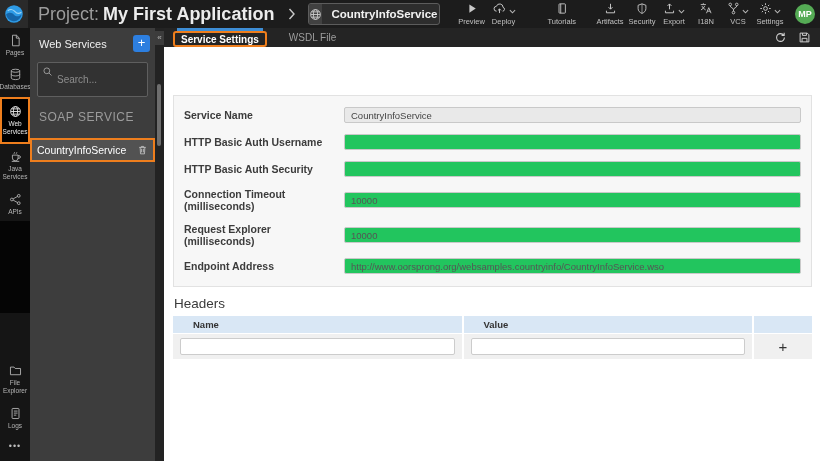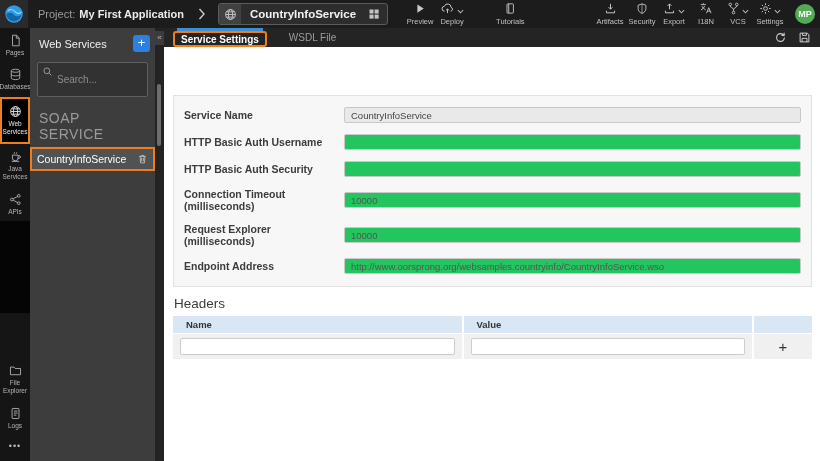--- a/index.html
+++ b/index.html
@@ -2,21 +2,21 @@
 <html><head>
 <meta charset="utf-8">
 <style>
   * { box-sizing: border-box; margin: 0; padding: 0; }
   html,body { width:820px; height:461px; overflow:hidden; }
   body { font-family:"Liberation Sans", sans-serif; background:#fff; }
 
   
   .topbar { height:28px; background:#1c1c1c; display:flex; align-items:center; }
   .logo-box { width:28px; height:28px; background:#2a2a2a; display:flex; align-items:center; justify-content:center; flex:0 0 auto; }
-  .project { margin-left:10px; font-size:11px; color:#9c9c9c; white-space:nowrap; }
+  .project { margin-left:10px; font-size:18px; color:#9c9c9c; white-space:nowrap; }
   .project .name { color:#ececec; font-weight:600; margin-left:4px; }
   .crumb-sep { color:#c9c9c9; margin:0 12px 0 14px; display:flex; align-items:center; }
   .service-tab { height:22px; background:#2d2d2d; border:1px solid #5c5c5c; border-radius:3px; display:flex; align-items:center; overflow:hidden; }
   .service-tab .globe-cell { width:22px; height:22px; background:#414141; display:flex; align-items:center; justify-content:center; color:#cfcfcf; }
   .service-tab .stab-label { padding:0 12px 0 9px; color:#f2f2f2; font-size:11.5px; font-weight:700; white-space:nowrap; }
   .service-tab .grid-cell { padding-right:7px; color:#c4c4c4; display:flex; }
   .tb-actions { display:flex; margin-left:16px; }
   .tb-action { display:flex; flex-direction:column; align-items:center; justify-content:center; min-width:32px; color:#c9c9c9; cursor:pointer; padding:0 2px; }
   .tb-action .icon-row { display:flex; align-items:flex-end; height:13px; }
   .tb-action .caret { margin-left:2px; margin-bottom:1px; color:#b5b5b5; }
@@ -40,21 +40,21 @@
 
   
   .panel { width:125px; background:#3d3d3d; display:flex; flex-direction:column; flex:0 0 auto; }
   .panel-header { height:27px; display:flex; align-items:center; padding:4px 5px 0 9px; }
   .panel-title { color:#f0f0f0; font-size:11px; flex:1; }
   .add-btn { width:17px; height:17px; background:#2d7fe0; border-radius:3px; color:#fff; font-size:13px; line-height:15px; text-align:center; cursor:pointer; }
   .search-wrap { margin:7px 7px 3px; position:relative; }
   .search-input { width:100%; height:35px; background:#323232; border:1px solid #5f5f5f; border-radius:2px; color:#bdbdbd; font-size:10px; padding:0 4px 0 19px; outline:none; font-family:inherit; }
   .search-input::placeholder { color:#8d8d8d; }
   .search-glyph { position:absolute; left:5px; top:4px; color:#9a9a9a; display:flex; }
-  .section-label { color:#9b9b9b; font-size:14px; letter-spacing:.5px; padding:10px 9px 5px; }
+  .section-label { color:#9b9b9b; font-size:12px; letter-spacing:.5px; padding:10px 9px 14px; }
   .service-item { height:24px; background:#525252; display:flex; align-items:center; border:2px solid #ee7e1d; cursor:pointer; }
   .service-item .sname { flex:1; color:#fff; font-size:10.5px; padding-left:5px; white-space:nowrap; overflow:hidden; }
   .trash { color:#cfcfcf; margin-right:5px; display:flex; cursor:pointer; }
 
   
   .gutter { width:9px; background:#232323; position:relative; flex:0 0 auto; }
   .collapse-btn { position:absolute; top:3px; left:0; width:9px; height:14px; background:#3c3c3c; color:#b5b5b5; font-size:8px; line-height:13px; text-align:center; cursor:pointer; }
   .scroll-thumb { position:absolute; top:56px; left:2px; width:4px; height:62px; background:#6e6e6e; border-radius:2px; cursor:pointer; }
 
   
@@ -71,21 +71,21 @@
   .form-card { background:#f7f7f7; border:1px solid #e2e2e2; padding:11px 10px 12px;margin-top:36px; }
   .form-row { display:flex; align-items:center; margin-bottom:11px; }
   .form-row:last-child { margin-bottom:0; }
   .form-label { flex:0 0 160px; font-size:10.5px; color:#3c3c3c; font-weight:700; }
   .form-input { flex:1; height:16px; border:1px solid #c9c9c9; border-radius:2px; font-size:9.5px; color:#555; padding:0 6px; background:#22c55e; font-family:inherit; outline:none; min-width:0; }
   .form-input:disabled { background:#e9e9e9; color:#444; }
 
   .headers-title { margin:9px 0 5px 1px; font-size:13.5px; color:#3a3a3a; }
   .htable { display:flex; flex-direction:column; }
   .hrow { display:flex; }
-  .hrow.head .hcell { background:#d9e7f5; height:17px; line-height:17px; font-size:9.5px; font-weight:700; color:#333; padding-left:13px; border-right:2px solid #fff; }
+  .hrow.head .hcell { background:#d9e7f5; height:17px; line-height:17px; font-size:9.5px; font-weight:700; color:#333; padding-left:20px; border-right:2px solid #fff; }
   .hrow.head .hcell:last-child { border-right:none; }
   .col-name, .col-value { flex:1 1 0; min-width:0; }
   .col-action { flex:0 0 58px; }
   .hrow.inputs { background:#f0f0f0; margin-top:1px; height:25px; }
   .hrow.inputs .hcell { padding:0 7px; border-right:2px solid #fff; display:flex; align-items:center; }
   .hrow.inputs .hcell:last-child { border-right:none; }
   .hcell .cell-input { width:100%; height:17px; border:1px solid #ccc; border-radius:2px; background:#fff; padding:0 5px; font-size:9.5px; font-family:inherit; outline:none; }
   .hcell.col-action { justify-content:center; color:#333; font-size:15px; font-weight:400; cursor:pointer; }
 
   svg { display:block; }

